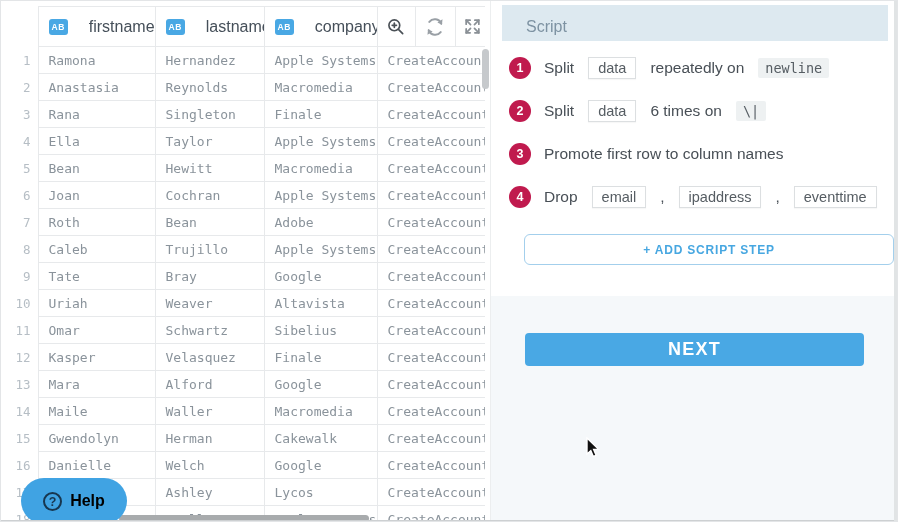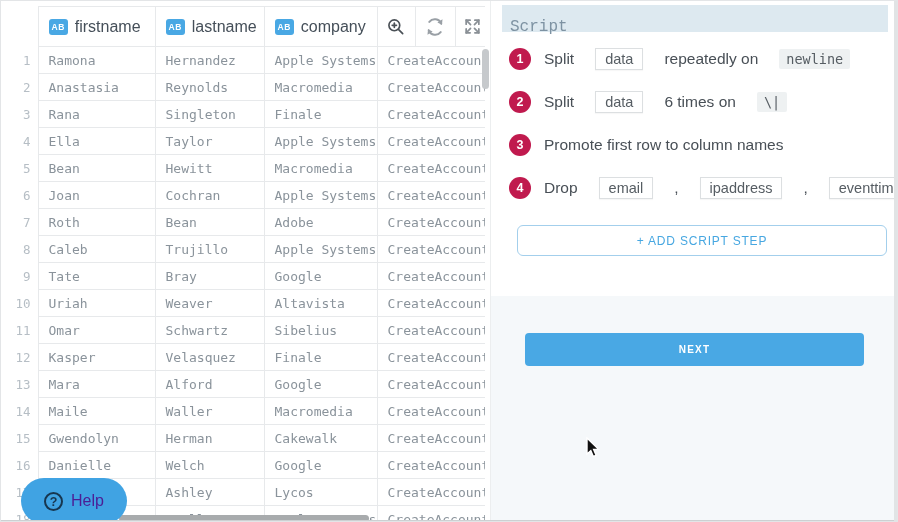--- a/index.html
+++ b/index.html
@@ -18,66 +18,66 @@
   table{border-collapse:collapse; table-layout:fixed; width:484px;}
   th,td{border:1px solid var(--border); white-space:nowrap; overflow:hidden;}
   th{height:40px; background:#fff; font-weight:400; font-size:16px; color:var(--colname-text);
      text-align:left; padding-left:10px;}
   th.rownum-h{border:none; background:#fff;}
   td{height:27px; font-family:"DejaVu Sans Mono", monospace; font-size:13px; color:var(--data-text);
      padding-left:10px; background:#fff;}
   td.rownum{border:none; font-family:"DejaVu Sans Mono", monospace; font-size:12.5px;
      color:var(--rownum-text); text-align:right; padding:0 7px 0 0;}
   .type-badge{display:inline-block; background:var(--blue); color:#fff; font-size:8.5px;
-     font-weight:bold; padding:3px 3px; border-radius:3px; margin-right:7px; vertical-align:2px;
+     font-weight:bold; padding:3px 3px; border-radius:3px; margin-right:21px; vertical-align:2px;
      letter-spacing:.5px;}
   th.icon-cell{padding:0; text-align:center; vertical-align:middle;}
   th.icon-cell svg{vertical-align:middle;}
 
   
   .vscroll-thumb{position:absolute; left:481px; top:48px; width:7px; height:40px;
      background:#c6c9cc; border-radius:4px;}
   .hscroll-thumb{position:absolute; left:118px; top:514px; width:250px; height:7px;
      background:#a8abad; border-radius:4px;}
   .window-bottom{position:absolute; left:0; bottom:0; width:100%; height:1px; background:#cdd0d2;}
   .window-right{position:absolute; right:0; top:0; width:3px; height:100%; background:#e1e4e5;}
 
   
   .panel{position:absolute; left:489px; top:0; width:406px; height:522px; background:#fff;
      border-left:1px solid #eceeef;}
-  .script-header{margin:4px 8px 0 11px; height:27px; background:var(--hdr-bg);
-     color:var(--hdr-text); font-size:16px; line-height:44px; padding-left:8px;font-family:Liberation Mono, monospace;}
+  .script-header{margin:4px 8px 0 11px; height:36px; background:var(--hdr-bg);
+     color:var(--hdr-text); font-size:16px; line-height:44px; padding-left:24px;}
   .steps{margin:16px 0 0 18px;}
   .step{display:flex; align-items:center; margin-bottom:21px;}
   .step-badge{flex:0 0 auto; width:22px; height:22px; border-radius:50%; background:var(--crimson);
      color:#fff; font-size:12.5px; font-weight:bold; text-align:center; line-height:22px;
      margin-right:13px;}
-  .step-content{display:flex; align-items:center; flex-wrap:nowrap; gap:21px;
+  .step-content{display:flex; align-items:center; flex-wrap:nowrap; gap:14px;
      font-size:15.5px; color:var(--step-text);justify-content:flex-end;}
   .chip{background:#fff; border:1px solid var(--chip-border); border-radius:0;
      padding:2px 9px; font-size:14.5px; color:#565d63; box-shadow:0 1px 1px rgba(0,0,0,.03);}
   .code{background:var(--code-bg); border-radius:2px; padding:2px 7px;
      font-family:"DejaVu Sans Mono", monospace; font-size:13.5px; color:#565d63;}
-  .add-step-btn{display:block; margin:26px 0 0 26px; width:370px; height:31px; background:#fff;
+  .add-step-btn{display:block; margin:26px 0 0 33px; width:370px; height:31px; background:#fff;
      border:1px solid var(--add-border); border-radius:6px; color:var(--add-text);
-     font-family:"Liberation Sans", sans-serif; font-size:12px; font-weight:normal;
+     font-family:"Liberation Sans", sans-serif; font-size:12px; font-weight:bold;
      letter-spacing:.8px; cursor:pointer;}
   .panel-footer{position:absolute; left:0; top:295px; width:100%; height:227px;
      background:var(--panel-bg);}
   .next-btn{display:block; margin:37px 0 0 34px; width:339px; height:33px; background:var(--blue);
      border:none; border-radius:4px; color:#fff; font-family:"Liberation Sans", sans-serif;
-     font-size:10px; font-weight:bold; letter-spacing:1.2px; cursor:pointer;}
+     font-size:18px; font-weight:bold; letter-spacing:1.2px; cursor:pointer;}
 
   
   .help-btn{position:absolute; left:20px; top:477px; width:106px; height:46px;
      background:#40a3e3; border:none; border-radius:23px; cursor:pointer;
      display:flex; align-items:center; justify-content:center; gap:8px;}
   .help-q{width:19px; height:19px; border:2px solid #17364f; border-radius:50%;
      color:#17364f; font-size:12.5px; font-weight:bold; line-height:16px; text-align:center;}
-  .help-label{color:#4c1d95; font-size:16px; font-weight:normal;}
+  .help-label{color:#000000; font-size:16px; font-weight:bold;}
 
   .cursor{position:absolute; left:584px; top:436px;}
 </style>
 </head>
 <body>
 
 <div class="app">
 
   <div class="table-area">
     <table>

